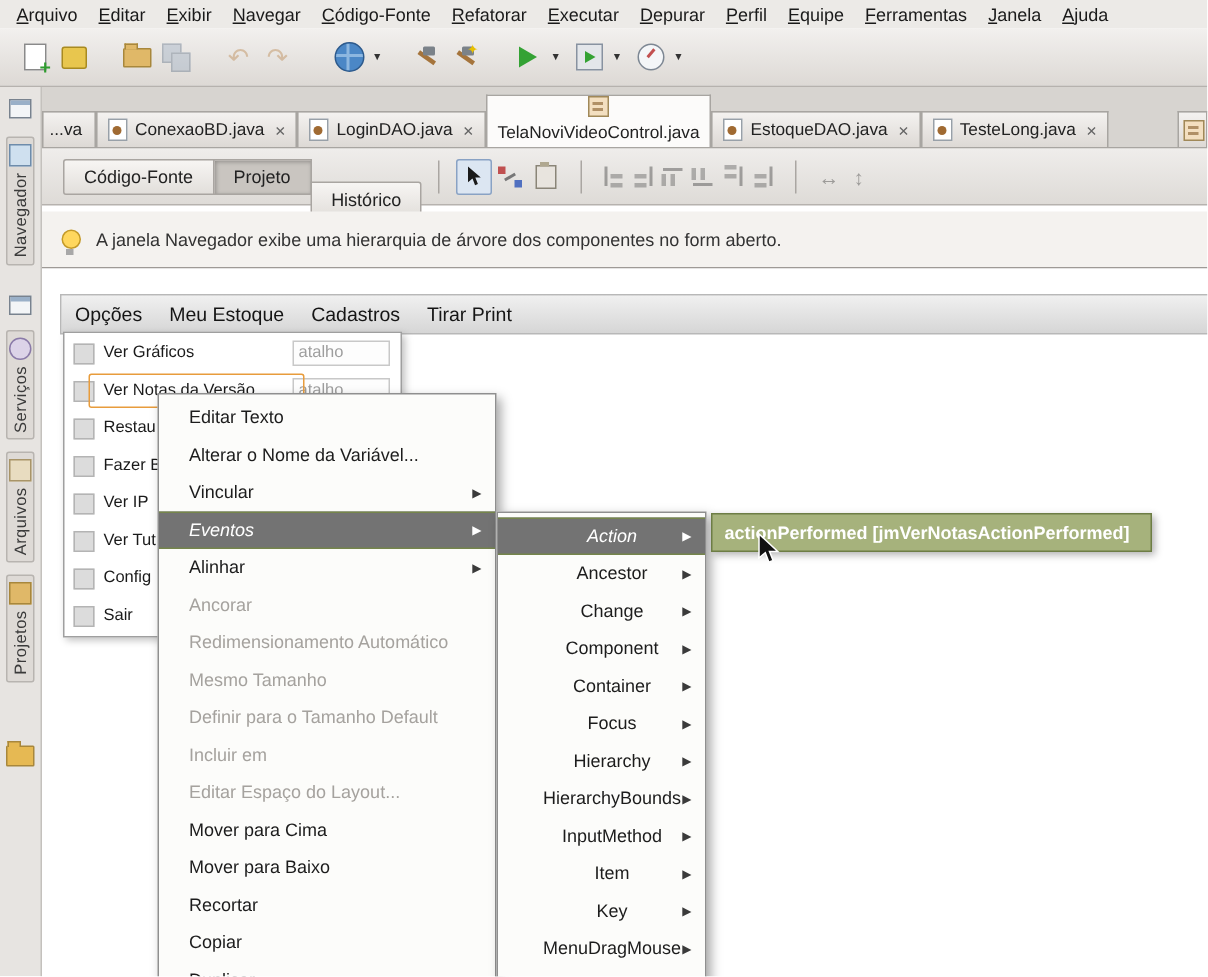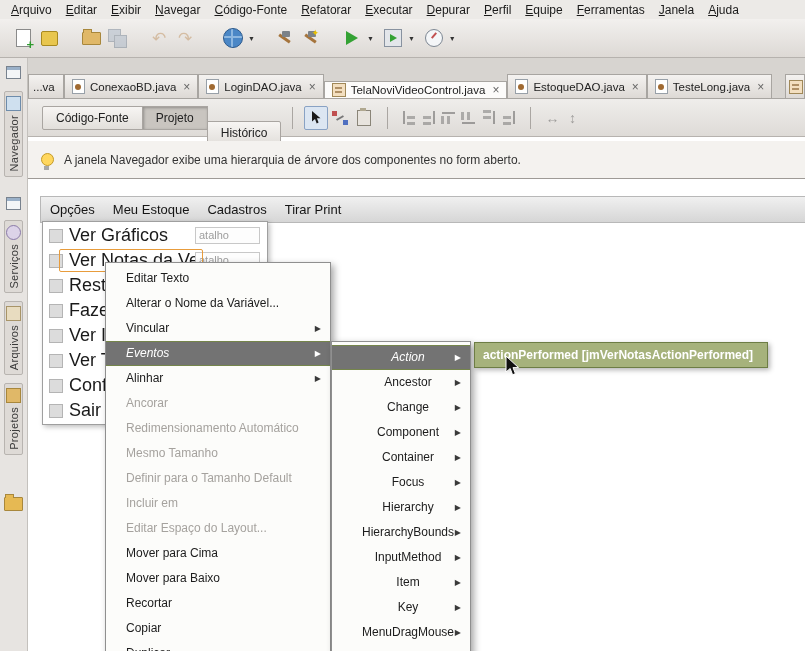--- a/index.html
+++ b/index.html
@@ -61,21 +61,21 @@
   .dicon.arq{background:#e8dcc0;border:1px solid #a89468;}
   .dicon.prj{background:#e0b868;border:1px solid #a8873c;}
   .goldfolder{width:17px;height:12px;background:#e6b953;border:1px solid #a8873c;border-radius:1px;position:relative;flex:0 0 auto;}
   .goldfolder:before{content:"";position:absolute;left:0;top:-4px;width:7px;height:3px;background:#e6b953;border:1px solid #a8873c;border-bottom:none;}
 
   
   .tabrow{position:absolute;left:28px;top:58px;width:777px;height:41px;background:#d7d4d0;
     border-bottom:1px solid #a8a5a1;display:flex;align-items:flex-end;padding-left:0;box-sizing:border-box;}
   .tab{height:24px;display:flex;align-items:center;gap:5px;padding:0 7px;font-size:11.5px;color:#222;
     background:linear-gradient(#f4f2f0,#ddd9d5);border:1px solid #a8a5a1;border-bottom:none;box-sizing:border-box;white-space:nowrap;flex:0 0 auto;}
-  .tab.sel{height:17px;background:#fcfbfa;}
+  .tab.sel{height:35px;background:#fcfbfa;flex-direction:column;}
   .tab.partial{width:36px;overflow:hidden;padding:0 4px;}
   .tab.stub{margin-left:auto;width:20px;overflow:hidden;padding:0 3px;}
   .tab-x{color:#666;font-size:12px;line-height:1;margin-left:2px;}
   .jicon{width:11px;height:13px;background:#fff;border:1px solid #98a0a8;position:relative;display:block;flex:0 0 auto;}
   .jicon:after{content:"";position:absolute;left:2px;top:4px;width:6px;height:6px;border-radius:50%;background:#a06a32;}
   .ficon{width:12px;height:12px;background:#f3dfc0;border:1px solid #a08858;position:relative;display:block;flex:0 0 auto;}
   .ficon:after{content:"";position:absolute;left:2px;top:3px;width:7px;height:2px;background:#b09066;box-shadow:0 4px 0 #b09066;}
 
   
   .edbar{position:absolute;left:28px;top:99px;width:777px;height:38px;background:linear-gradient(#efedeb,#dedbd7);
@@ -113,21 +113,21 @@
   
   .designer{position:absolute;left:28px;top:179px;width:777px;height:472px;background:#fff;}
   .fmenubar{position:absolute;left:12px;top:17px;right:-2px;height:27px;
     background:linear-gradient(#f0f0f0,#d6d6d6);border:1px solid #b8b8b8;
     display:flex;align-items:center;box-sizing:border-box;}
   .fm-item{font-size:13px;color:#151515;padding:0 9px;white-space:nowrap;}
   .fdrop{position:absolute;left:14px;top:42px;width:226px;height:204px;background:#fff;border:1px solid #9f9f9f;
     box-shadow:2px 2px 5px rgba(0,0,0,.25);box-sizing:border-box;padding-top:1px;z-index:2;}
   .dd-row{height:25px;position:relative;}
   .dd-sq{position:absolute;left:6px;top:6px;width:12px;height:12px;background:#dcdcdc;border:1px solid #b4b4b4;}
-  .dd-lbl{position:absolute;left:26px;top:0;line-height:25px;font-size:18px;color:#1a1a1a;white-space:nowrap;}
+  .dd-lbl{position:absolute;left:26px;top:0;line-height:25px;font-size:11px;color:#1a1a1a;white-space:nowrap;}
   .dd-short{position:absolute;left:152px;top:4px;width:60px;height:15px;border:1px solid #c8c8c8;background:#fdfdfd;
     font-size:11px;color:#9e9e9e;line-height:15px;padding-left:3px;}
   .sel-orange{position:absolute;left:16px;top:1px;width:142px;height:21px;border:1px solid #e89c3c;border-radius:2px;pointer-events:none;}
 
   
   .popup{position:absolute;background:#fcfcfa;border:1px solid #8f8f8f;box-shadow:3px 3px 7px rgba(0,0,0,.35);
     padding:3px 0;box-sizing:border-box;}
   .cm{left:105px;top:262px;width:226px;z-index:10;}
   .esm{left:331px;top:341px;width:140px;z-index:11;}
   .pm-item{height:25px;line-height:25px;position:relative;font-size:12px;color:#1c1c1c;padding-left:20px;white-space:nowrap;box-sizing:border-box;}

